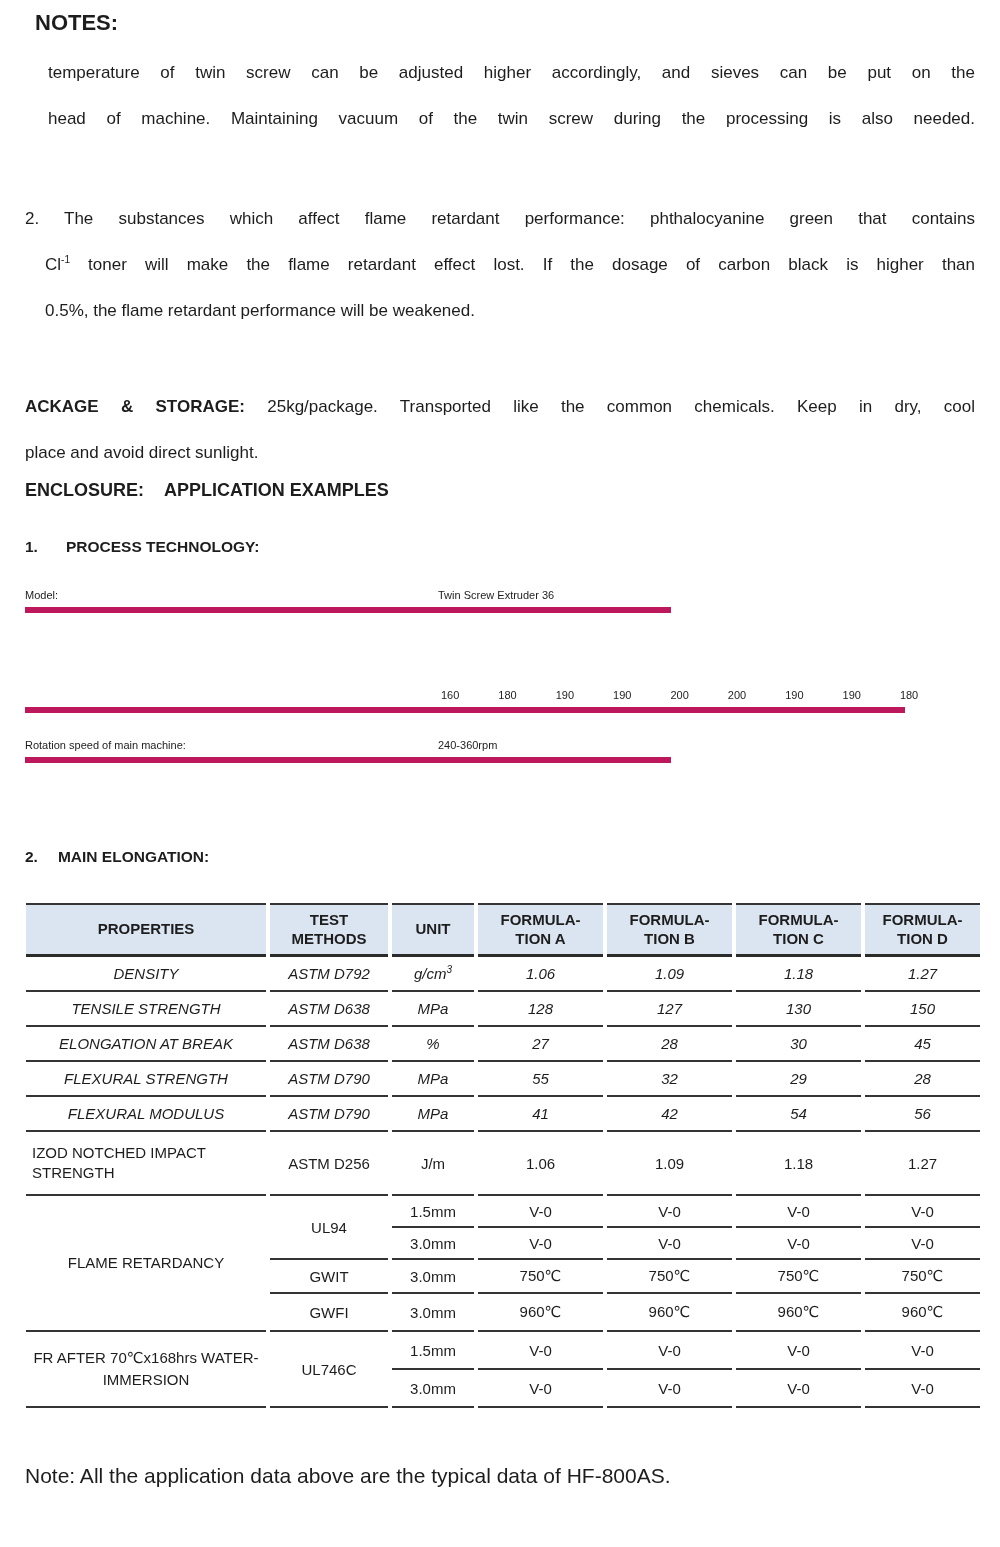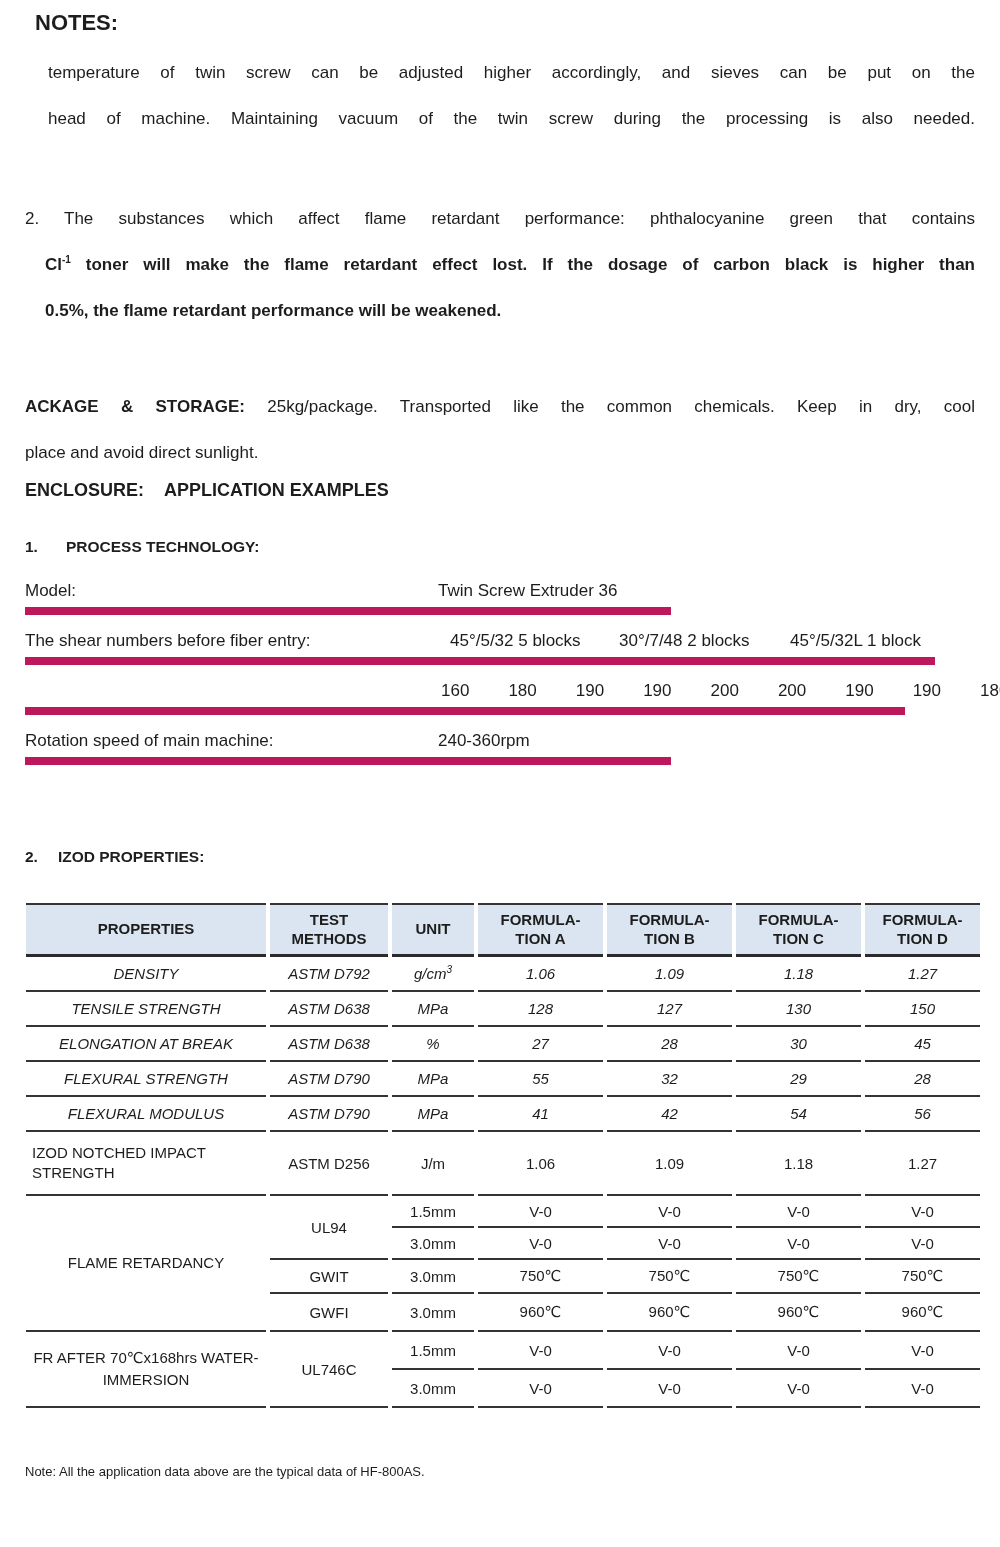--- a/index.html
+++ b/index.html
@@ -11,33 +11,33 @@
     color:#1d1d1d;
     overflow:hidden;
   }
   .abs{position:absolute;}
   .b{font-weight:bold;}
   
   .para{left:25px;width:950px;font-size:17px;line-height:46px;}
   .pline{text-align:justify;}
   .pline.just{text-align:justify;text-align-last:justify;}
   .pline.ind{padding-left:23px;}
-  .pline.ind2{padding-left:20px;font-weight:bold;}
+  .pline.ind2{padding-left:20px;}
   sup.s{font-size:10px;vertical-align:super;line-height:0;}
   
   .h-notes{left:35px;top:10px;font-size:22px;font-weight:bold;}
   .h-enclosure{left:25px;top:480px;font-size:18px;font-weight:bold;}
   .h-enclosure .gap{margin-left:20px;}
   .h-num{left:25px;font-size:15.5px;font-weight:bold;}
   .h-num .gap{margin-left:28px;}
   
   .urow{
     left:25px;height:42px;
-    border-bottom:8px solid #be185d;
-    font-size:17px;
+    border-bottom:6px solid #be185d;
+    font-size:11px;
   }
   .urow .lbl{position:absolute;left:0;bottom:6px;white-space:nowrap;}
   .urow .val{position:absolute;bottom:6px;white-space:nowrap;}
   .temps{position:absolute;left:416px;bottom:6px;display:flex;gap:39px;}
   .temps span{white-space:nowrap;}
   
   .tblwrap{left:22px;top:903px;width:962px;}
   table.props{
     border-collapse:separate;border-spacing:4px 0;
     table-layout:fixed;width:962px;
@@ -62,21 +62,21 @@
   td.c-prop.lft{text-align:left;padding-left:6px;line-height:1.35;margin-left:44px;}
   td.c-prop.ctr{text-align:center;padding-right:4px;line-height:1.5;}
   tr.r-head{height:54px;}
   tr.r-std{height:35px;font-style:italic;}
   tr.r-izod{height:64px;}
   tr.r-sub{height:32px;}
   tr.r-gwit{height:34px;}
   tr.r-gwfi{height:38px;}
   tr.r-fr{height:38px;}
   
-  .footnote{left:25px;top:1464px;font-size:13px;text-align:right;}
+  .footnote{left:25px;top:1464px;font-size:21px;text-align:right;}
 </style>
 </head>
 <body>
 
 <div class="page">
 
   <div class="abs h-notes">NOTES:</div>
 
   <div class="abs para" style="top:50px;">
     <div class="pline just ind">temperature of twin screw can be adjusted higher accordingly, and sieves can be put on the</div>
@@ -100,26 +100,20 @@
 
   <div class="abs h-num" style="top:538px;">
     <span>1.</span><span class="gap">PROCESS TECHNOLOGY:</span>
   </div>
 
   <div class="abs urow" style="top:565px;width:646px;">
     <span class="lbl">Model:</span>
     <span class="val" style="left:413px;">Twin Screw Extruder 36</span>
   </div>
 
-  <div class="abs urow" style="top:615px;width:910px;">
-    <span class="lbl">The shear numbers before fiber entry:</span>
-    <span class="val" style="left:425px;">45°/5/32 5 blocks</span>
-    <span class="val" style="left:594px;">30°/7/48 2 blocks</span>
-    <span class="val" style="left:765px;">45°/5/32L 1 block</span>
-  </div>
 
   <div class="abs urow" style="top:665px;width:880px;">
     <span class="temps">
       <span>160</span>
       <span>180</span>
       <span>190</span>
       <span>190</span>
       <span>200</span>
       <span>200</span>
       <span>190</span>
@@ -127,21 +121,21 @@
       <span>180</span>
     </span>
   </div>
 
   <div class="abs urow" style="top:715px;width:646px;">
     <span class="lbl">Rotation speed of main machine:</span>
     <span class="val" style="left:413px;">240-360rpm</span>
   </div>
 
   <div class="abs h-num" style="top:848px;">
-    <span>2.</span><span class="gap" style="margin-left:20px;">IZOD PROPERTIES:</span>
+    <span>2.</span><span class="gap" style="margin-left:20px;">MAIN ELONGATION:</span>
   </div>
 
   <div class="abs tblwrap">
     <table class="props">
       <colgroup>
         <col style="width:240px">
           <col style="width:118px">
           <col style="width:82px">
         <col style="width:125px">
           <col style="width:125px">

